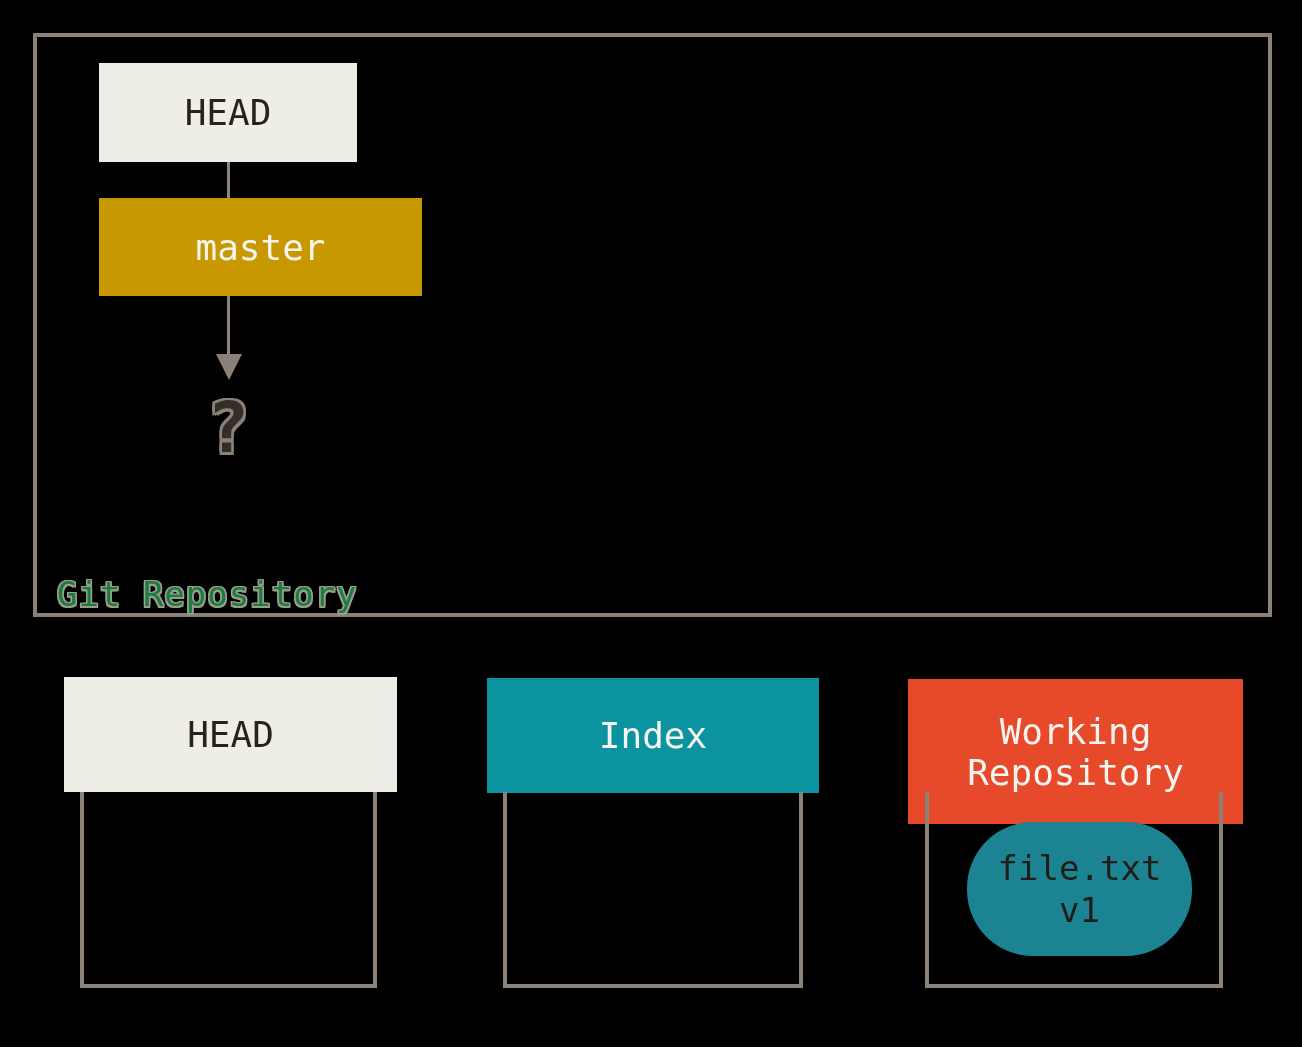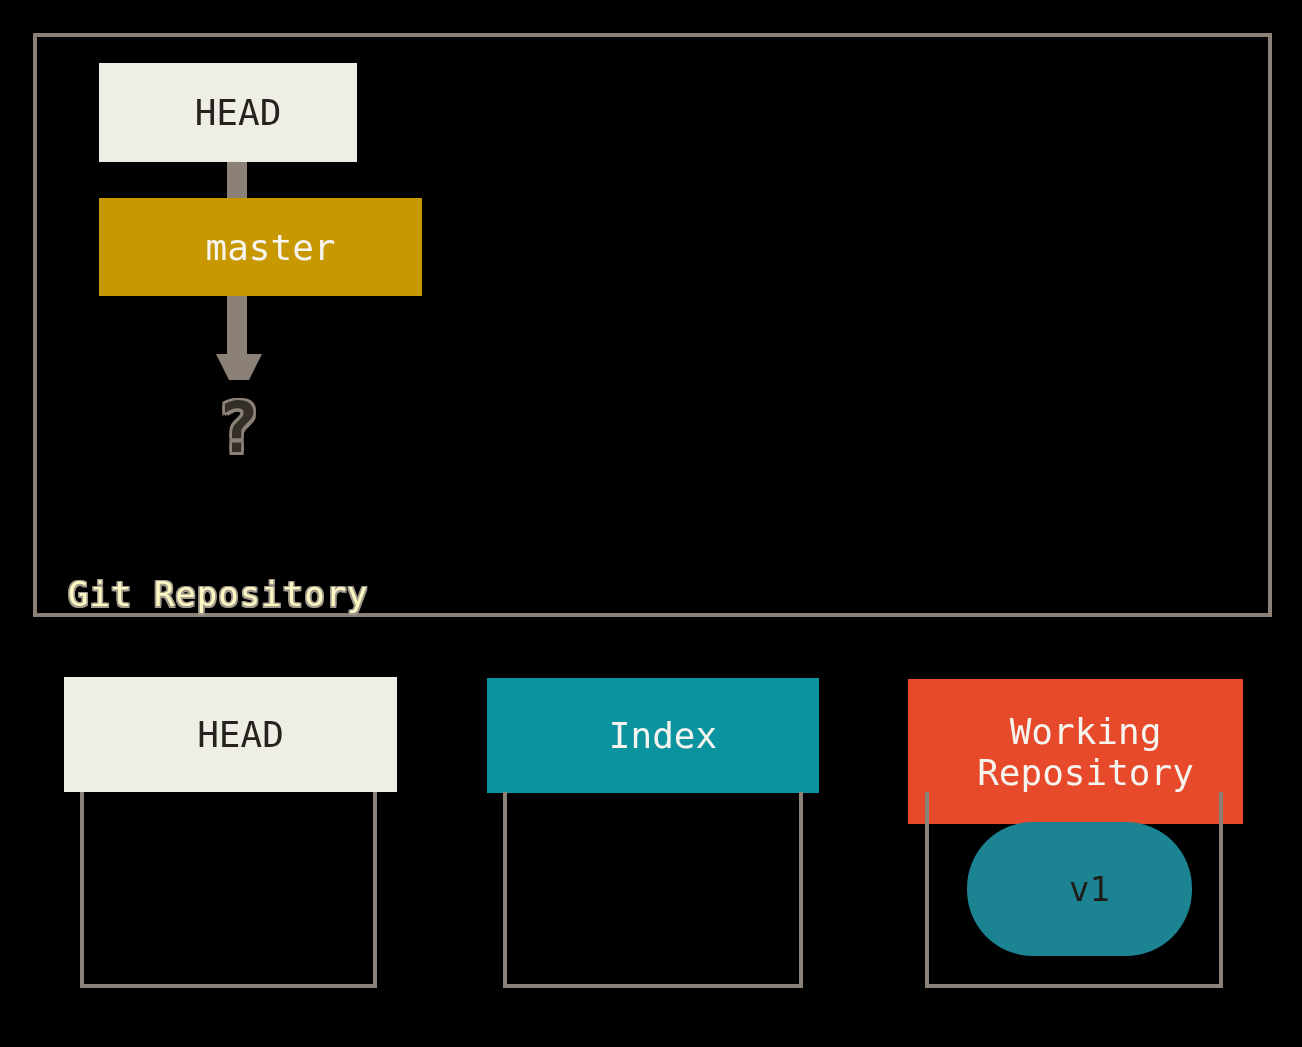--- a/index.html
+++ b/index.html
@@ -8,41 +8,41 @@
     background: #000000;
   }
   #canvas {
     position: relative;
     width: 1302px;
     height: 1047px;
     background: #000000;
     font-family: "DejaVu Sans Mono", "Liberation Mono", monospace;
     overflow: hidden;
   }
-  .abs { position: absolute; box-sizing: border-box; padding-left: 20px; }
+  .abs { position: absolute; box-sizing: border-box; }
   .center {
     display: flex;
     align-items: center;
     justify-content: center;
     text-align: center;
   }
   .col { flex-direction: column; }
 
   
   .repo-box {
     left: 33px; top: 33px;
     width: 1239px; height: 584px;
     border: 4px solid #8b8177;
     background: transparent;
   }
   .repo-label {
-    left: 48px; top: 574px;
+    left: 57px; top: 574px;
     font-size: 34px;
     letter-spacing: 1px;
-    color: #fef9c3;
+    color: #15803d;
     text-shadow:
       -1.5px -1.5px 0 #a19a8e,  1.5px -1.5px 0 #a19a8e,
       -1.5px  1.5px 0 #a19a8e,  1.5px  1.5px 0 #a19a8e,
       -1.5px  0     0 #a19a8e,  1.5px  0     0 #a19a8e,
        0     -1.5px 0 #a19a8e,  0      1.5px 0 #a19a8e;
   }
 
   
   .head-ref-box {
     left: 99px; top: 63px;
@@ -174,16 +174,17 @@
   </div>
   <div class="abs index-col-outline"></div>
 
   <div class="abs center col wd-col-header">
     <span>Working</span>
     <span>Repository</span>
   </div>
   <div class="abs wd-col-outline"></div>
 
   <div class="abs center col file-pill">
+    <span>file.txt</span>
     <span>v1</span>
   </div>
 
 </div>
 
 </body></html>

